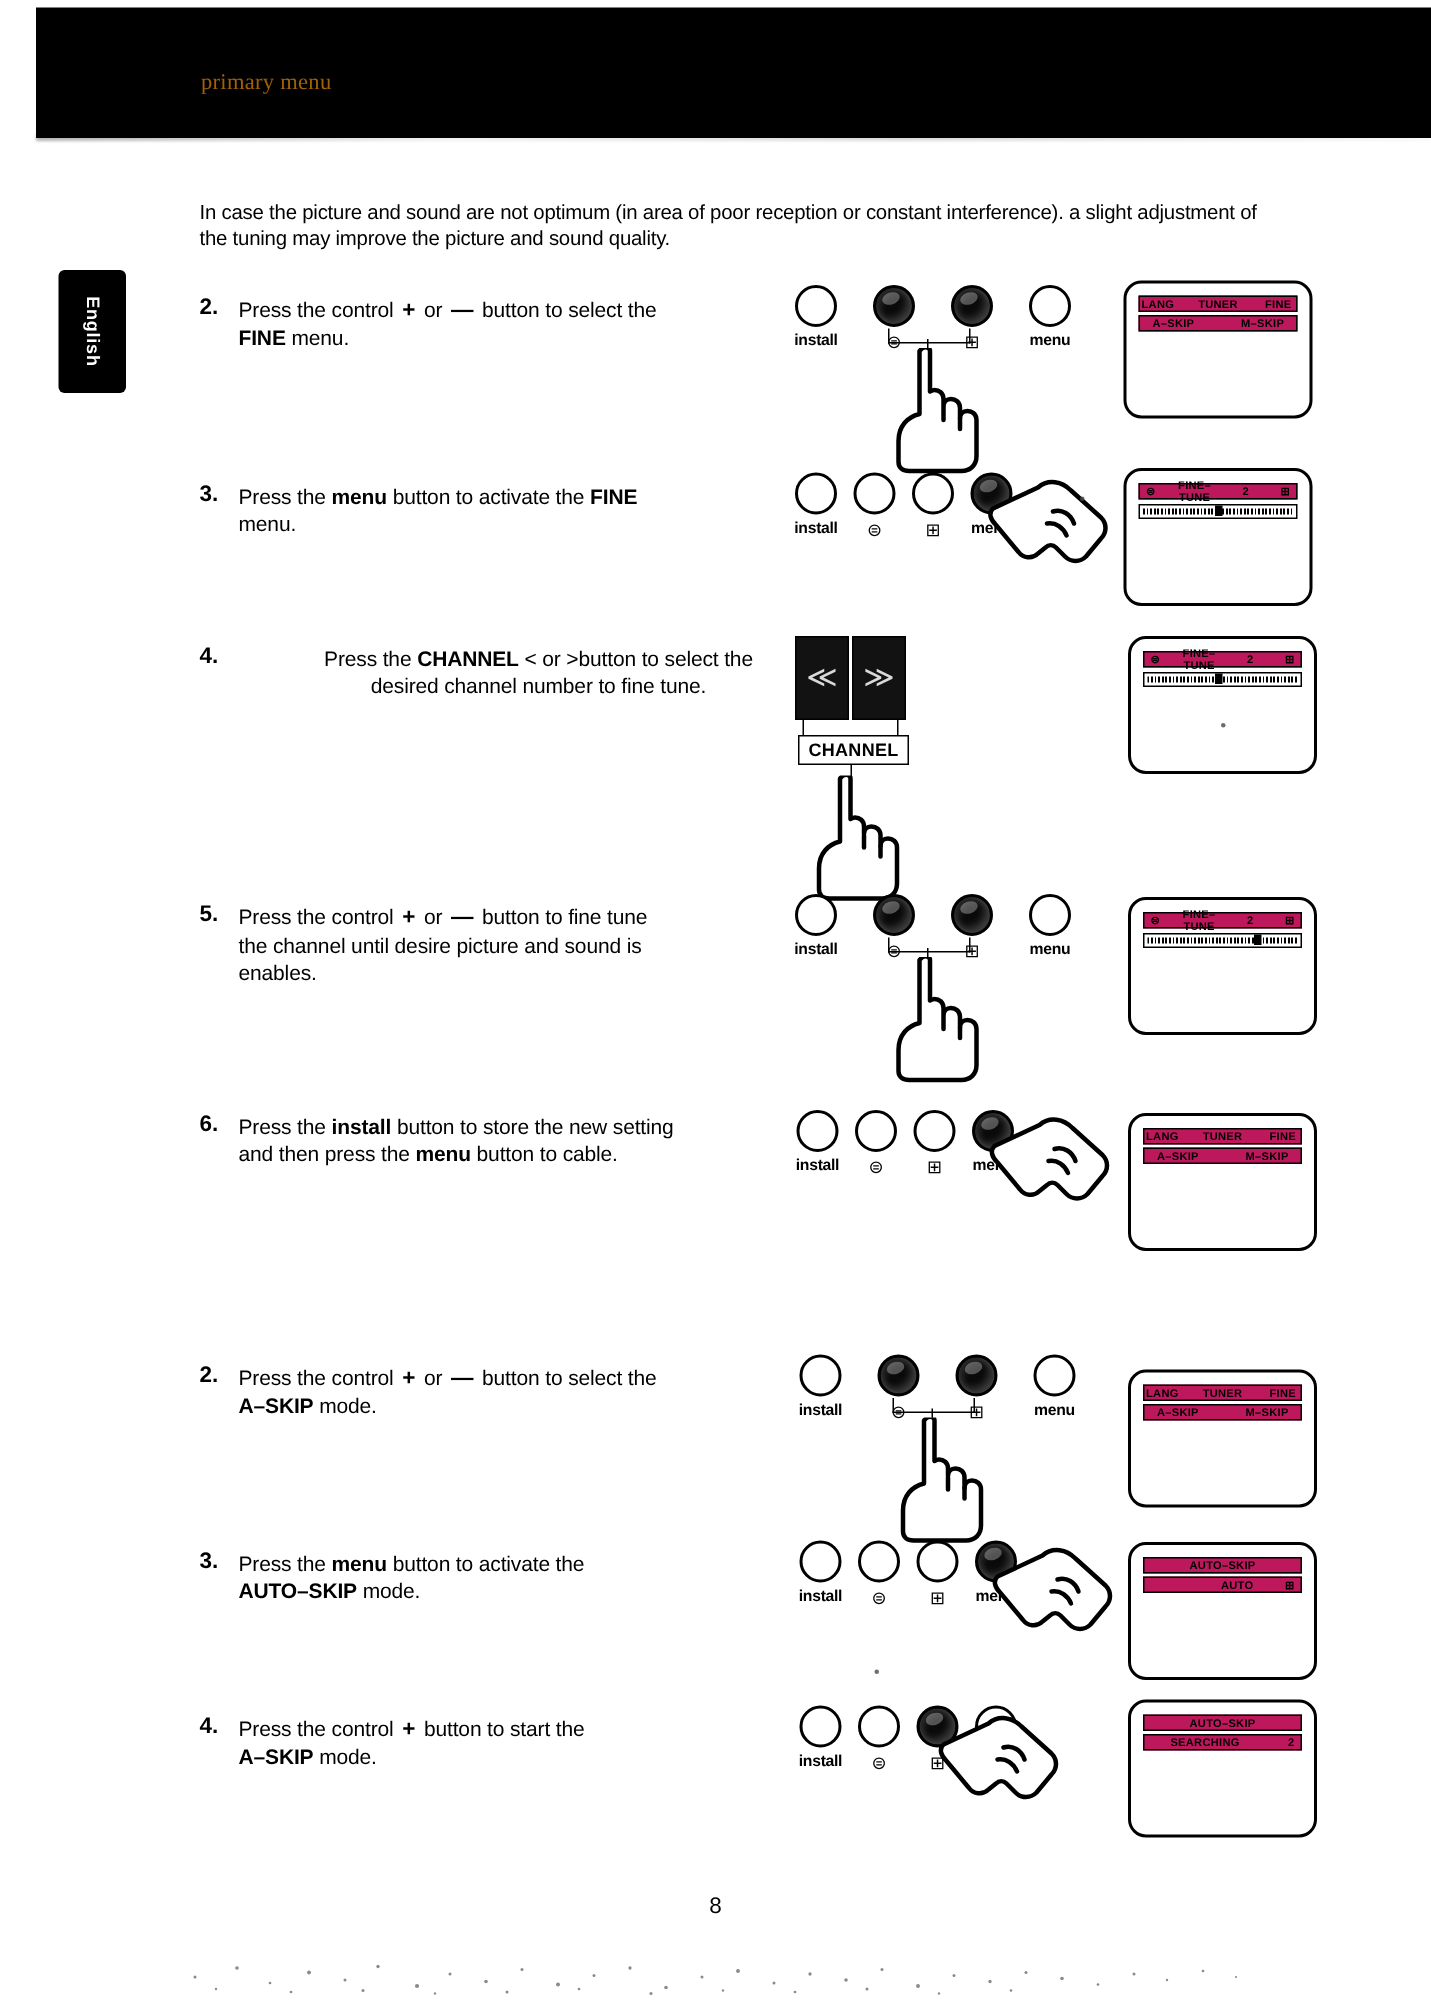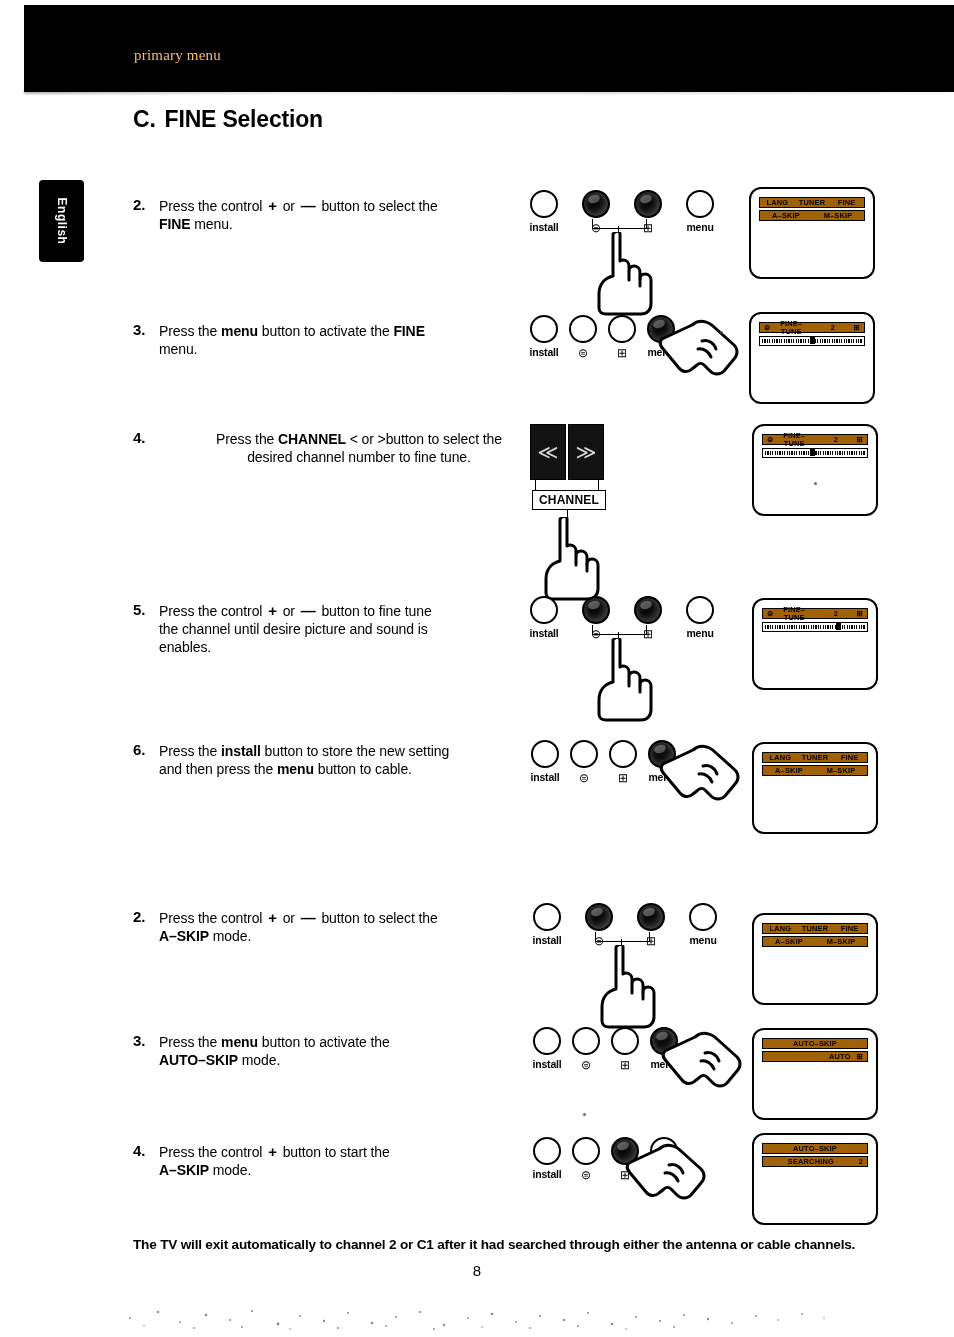--- a/index.html
+++ b/index.html
@@ -10,21 +10,21 @@
   }
   .page{position:absolute;inset:0;}
 
   
   .header-band{
     position:absolute;left:24px;top:5px;width:930px;height:87px;
     background:#000;
   }
   .header-band .hdr-text{
     position:absolute;left:110px;top:42px;
-    color:#fdba74;font-family:"Liberation Serif", serif;
+    color:#a16207;font-family:"Liberation Serif", serif;
     font-size:15px;letter-spacing:.2px;
   }
   .band-smear{
     position:absolute;left:24px;top:90px;width:930px;height:4px;
     background:linear-gradient(90deg,rgba(0,0,0,.55),rgba(0,0,0,.10) 30%,rgba(0,0,0,.28) 62%,rgba(0,0,0,.05));
     filter:blur(1px);opacity:.55;
   }
 
   
   .lang-tab{
@@ -120,23 +120,23 @@
   }
 
   
   .tv{
     position:absolute;width:126px;height:92px;
     border:2.4px solid #000;border-radius:12px;background:#fff;
     box-sizing:border-box;
   }
   .osd-row{
     position:absolute;left:8px;right:8px;height:11px;
-    border:1.4px solid #000;box-sizing:border-box;background:#a16207;
+    border:1.4px solid #000;box-sizing:border-box;background:#be185d;
     font-size:7.4px;font-weight:bold;letter-spacing:.2px;
-    display:flex;align-items:center;
+    display:flex;align-items:center;gap:15px;
   }
   .osd-row .cell{flex:1;text-align:center;line-height:8px;}
   .osd-row .cell.l{text-align:left;padding-left:4px;flex:0 0 auto;}
   .osd-row .cell.r{text-align:right;padding-right:4px;flex:0 0 auto;}
   .slider{
     position:absolute;left:8px;right:8px;height:10px;
     border:1.4px solid #000;box-sizing:border-box;background:#fff;
   }
   .slider .track{
     position:absolute;left:2px;right:2px;top:2.4px;height:3.4px;
@@ -160,23 +160,21 @@
 
   <div class="header-band">
     <div class="hdr-text">primary menu</div>
   </div>
   <div class="band-smear"></div>
 
   <div class="lang-tab">
     <span>English</span>
   </div>
 
-  <div class="sec-title" style="left:133px;top:106px;">
-    <span class="lt">C.</span><span>FINE Selection</span>
-  </div>
+  <div class="sec-sub" style="left:133px;top:134px;width:715px;">In case the picture and sound are not optimum (in area of poor reception or constant interference). a slight adjustment of the tuning may improve the picture and sound quality.</div>
 
   <div class="step" style="left:133px;top:196px;">
     <div class="num">2.</div>
     <div class="body">
       <span>Press the control</span>
       <span class="plusminus">+</span>
       <span>or</span>
       <span class="plusminus">—</span>
       <span>button to select the</span><br>
       <b>FINE</b>
@@ -517,21 +515,20 @@
   <div class="tv" style="left:752px;top:1133px;">
     <div class="osd-row" style="top:8px;">
       <div class="cell">AUTO–SKIP</div>
     </div>
     <div class="osd-row" style="top:21px;">
       <div class="cell">SEARCHING</div>
       <div class="cell r">2</div>
     </div>
   </div>
 
-  <div class="footnote">The TV will exit automatically to channel 2 or C1 after it had searched through either the antenna or cable channels.</div>
   <div class="page-num">8</div>
 
   <svg class="speckle" viewBox="0 0 740 34" preserveAspectRatio="none">
     <g fill="#2b2b2b">
       <circle cx="20" cy="18" r="1"></circle>
         <circle cx="48" cy="12" r="1.2"></circle>
         <circle cx="70" cy="22" r="0.9"></circle>
       <circle cx="96" cy="15" r="1.3"></circle>
         <circle cx="120" cy="20" r="1"></circle>
         <circle cx="142" cy="11" r="1.1"></circle>

